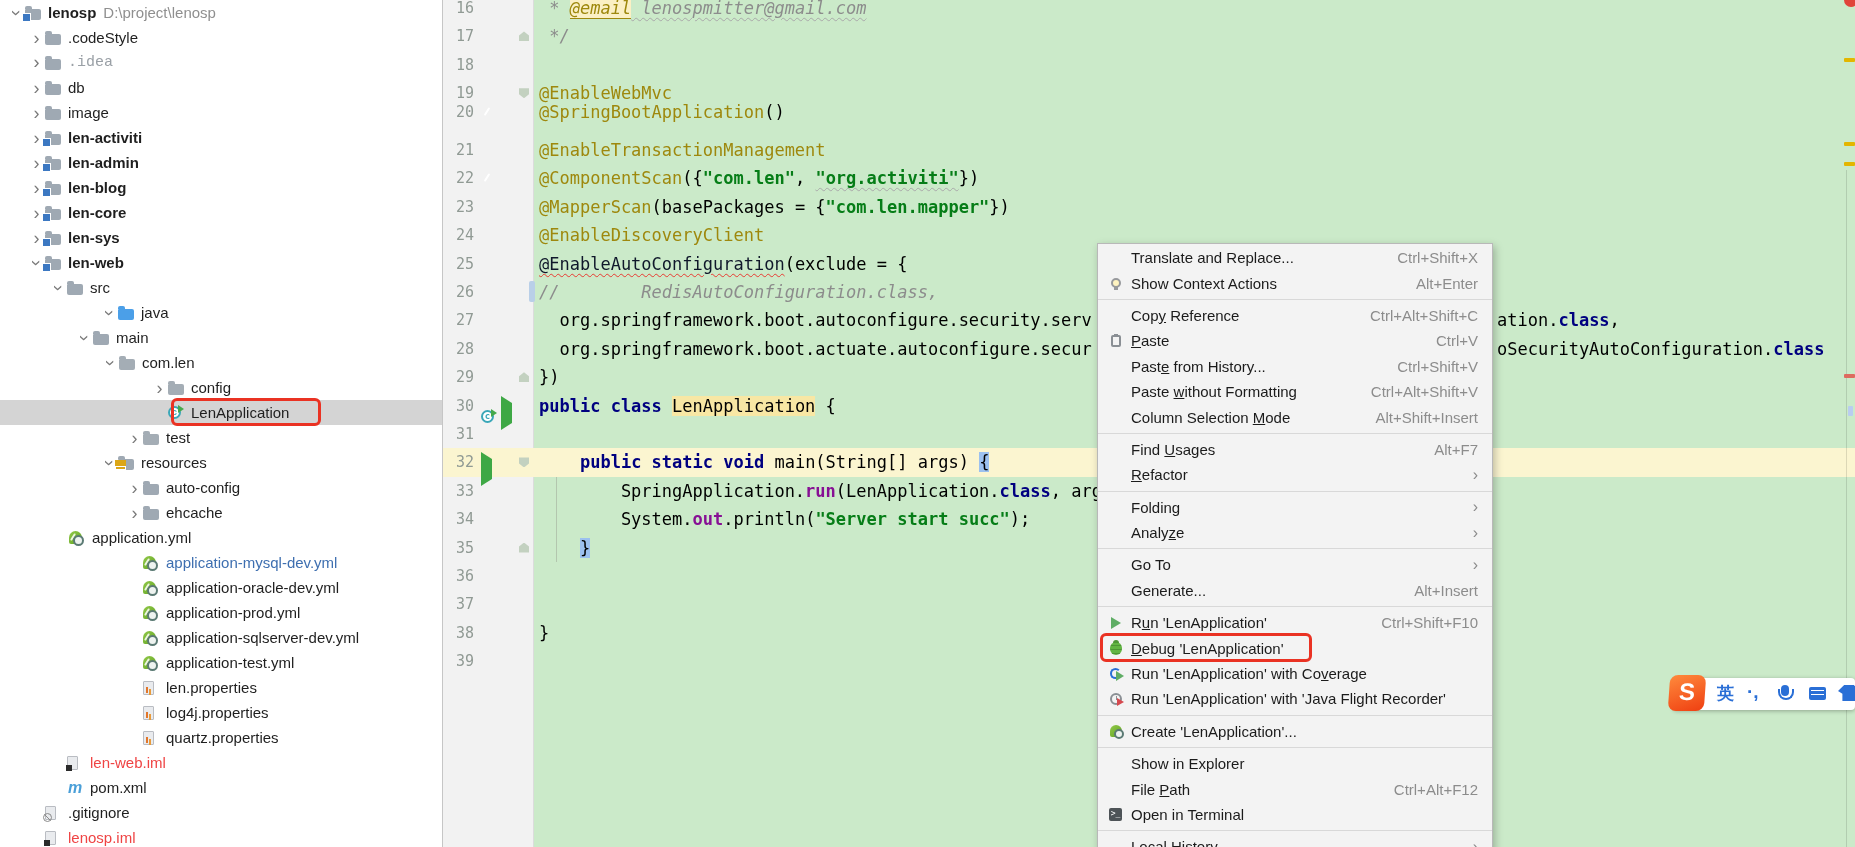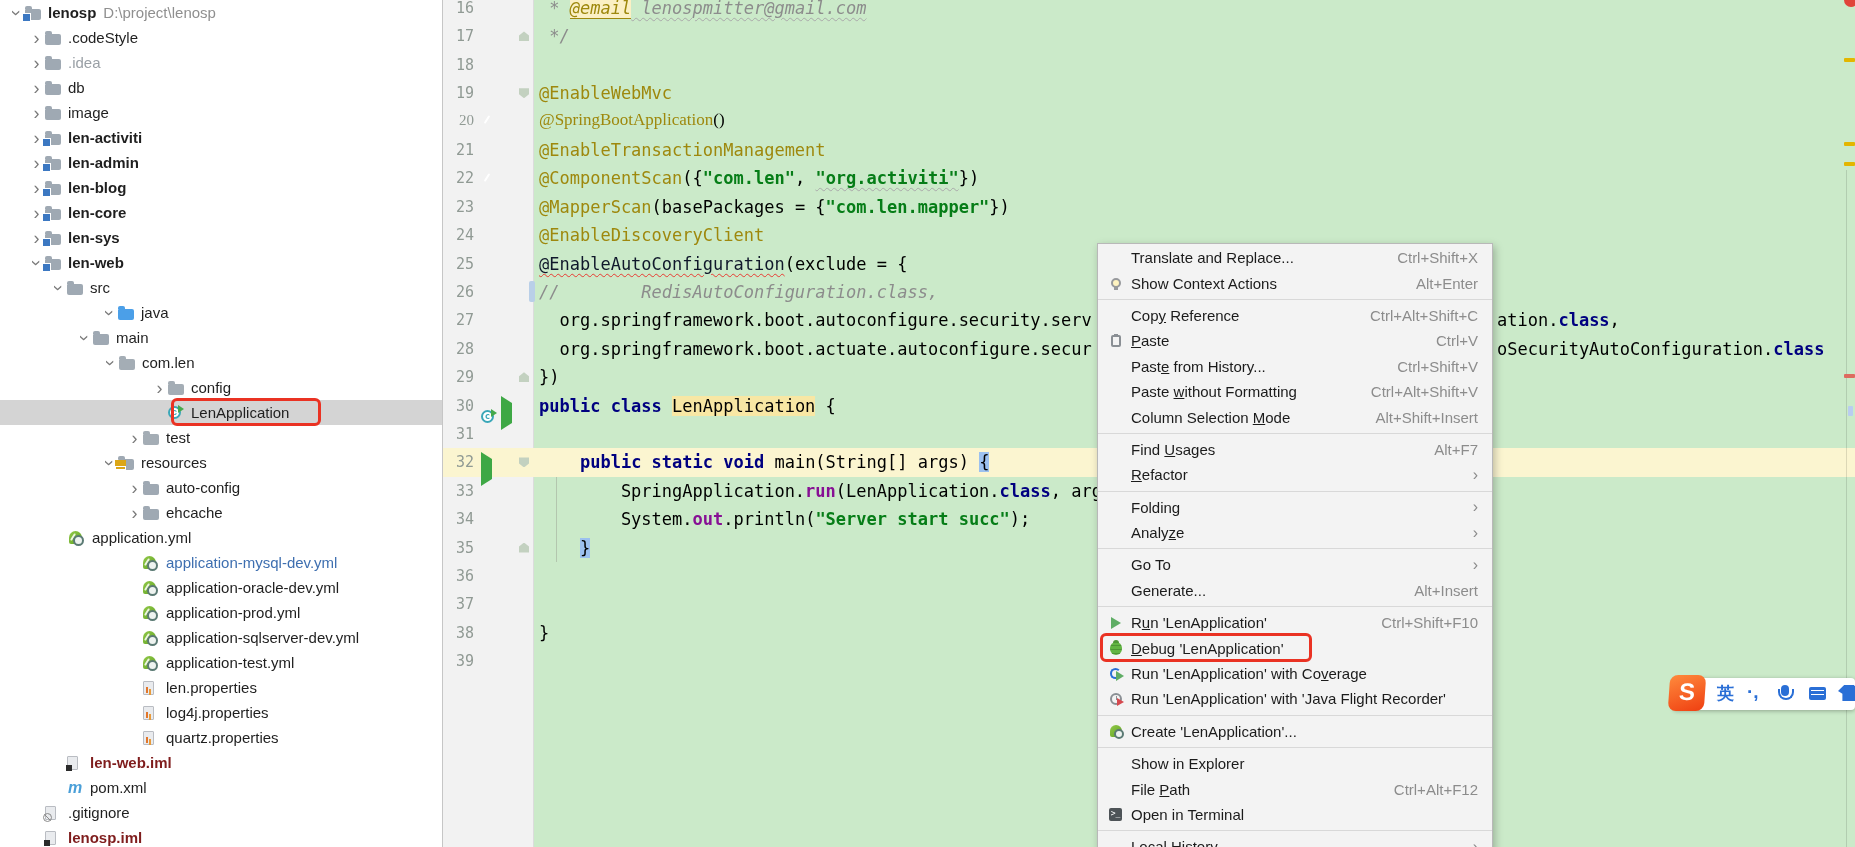--- a/index.html
+++ b/index.html
@@ -16,21 +16,21 @@
   .tr-arrow { display:inline-block; width:17px; height:20px; flex:0 0 17px;
               color:#7a7a7a; font-size:18px; line-height:20px; text-align:center; }
   .tr-arrow.exp::before { content:"›"; display:inline-block; transform:rotate(90deg); }
   .tr-arrow.col::before { content:"›"; display:inline-block; }
   .tr-icon { display:inline-flex; width:22px; flex:0 0 22px; justify-content:flex-start;
              align-items:center; position:relative; height:20px; }
   .tr-label { padding-left:1px; }
   .bold .tr-label { font-weight:bold; }
   .dim .tr-label { color:#9aa0a6; }
   .blue .tr-label { color:#3e6fb0; }
-  .olive .tr-label { color:#7f1d1d;font-weight:bold; }
+  .olive .tr-label { color:#ef4444; }
   .tr-path { color:#8f8f8f; margin-left:7px; }
   .boxwrap { display:inline-flex; align-items:center; position:relative; }
 
   
   .ti { position:relative; display:inline-block; }
   .ti-folder { width:16px; height:11px; background:#9fa9b3; border-radius:1px 2px 2px 2px; margin-top:3px;}
   .ti-folder::before { content:""; position:absolute; left:0; top:-3px; width:7px; height:3px;
                        background:#9fa9b3; border-radius:2px 2px 0 0; }
   .ti-java { background:#4b9fe8; } .ti-java::before { background:#4b9fe8; }
   .ti-pkg  { background:#a4adb5; } .ti-pkg::before { background:#a4adb5; }
@@ -191,21 +191,21 @@
         </div>
         <div class="tree-row" style="padding-left: 28px;">
           <span class="tr-arrow col"></span>
           <span class="boxwrap">
             <span class="tr-icon">
               <span class="ti ti-folder"></span>
             </span>
             <span class="tr-label">.codeStyle</span>
           </span>
         </div>
-        <div class="tree-row dim" style="padding-left: 28px;">
+        <div class="tree-row dim" style="padding-left: 28px; font-family: Liberation Mono, monospace;">
           <span class="tr-arrow col"></span>
           <span class="boxwrap">
             <span class="tr-icon">
               <span class="ti ti-folder"></span>
             </span>
             <span class="tr-label">.idea</span>
           </span>
         </div>
         <div class="tree-row" style="padding-left: 28px;">
           <span class="tr-arrow col"></span>
@@ -491,21 +491,21 @@
   </aside>
 
   <main id="editor">
     <div id="gutter-col"></div>
     <div id="indent-guide"></div>
     <div id="lines">
         <div class="crow" style="top: -6px;"><span class="lnum">16</span><span class="codeseg"><span class="seg-cmt"> * </span><span class="seg-email">@email</span><span class="seg-cmtwave"> lenospmitter@gmail.com</span></span></div>
         <div class="crow" style="top: 22.4px;"><span class="lnum">17</span><span class="gfold up"></span><span class="codeseg"><span class="seg-cmt"> */</span></span></div>
         <div class="crow" style="top: 50.8px;"><span class="lnum">18</span><span class="codeseg"></span></div>
         <div class="crow" style="top: 79.2px;"><span class="lnum">19</span><span class="gfold down"></span><span class="codeseg"><span class="seg-ann">@EnableWebMvc</span></span></div>
-        <div class="crow" style="top: 106px; font-family: Liberation Serif, serif;"><span class="lnum">20</span><span class="gi"><span class="g-spring"></span></span><span class="codeseg"><span class="seg-ann">@SpringBootApplication</span><span class="seg-plain">()</span></span></div>
+        <div class="crow" style="top: 98px;"><span class="lnum">20</span><span class="gi"><span class="g-spring"></span></span><span class="codeseg"><span class="seg-ann">@SpringBootApplication</span><span class="seg-plain">()</span></span></div>
         <div class="crow" style="top: 136px;"><span class="lnum">21</span><span class="codeseg"><span class="seg-ann">@EnableTransactionManagement</span></span></div>
         <div class="crow" style="top: 164.4px;"><span class="lnum">22</span><span class="gi"><span class="g-spring"></span></span><span class="codeseg"><span class="seg-ann">@ComponentScan</span><span class="seg-plain">({</span><span class="seg-str">"com.len"</span><span class="seg-plain">, </span><span class="seg-strwave">"org.activiti"</span><span class="seg-plain">})</span></span></div>
         <div class="crow" style="top: 192.8px;"><span class="lnum">23</span><span class="codeseg"><span class="seg-ann">@MapperScan</span><span class="seg-plain">(basePackages = {</span><span class="seg-str">"com.len.mapper"</span><span class="seg-plain">})</span></span></div>
         <div class="crow" style="top: 221.2px;"><span class="lnum">24</span><span class="codeseg"><span class="seg-ann">@EnableDiscoveryClient</span></span></div>
         <div class="crow" style="top: 249.6px;"><span class="lnum">25</span><span class="codeseg"><span class="seg-annerr">@EnableAutoConfiguration</span><span class="seg-plain">(exclude = {</span></span></div>
         <div class="crow" style="top: 278px;"><span class="lnum">26</span><span class="gchange"></span><span class="codeseg"><span class="seg-cmt">//        RedisAutoConfiguration.class,</span></span></div>
         <div class="crow" style="top: 306.4px;"><span class="lnum">27</span><span class="codeseg"><span class="seg-plain">  org.springframework.boot.autoconfigure.security.serv</span></span><span class="coderight"><span class="seg-plain">ation.</span><span class="seg-kw">class</span><span class="seg-plain">,</span></span></div>
         <div class="crow" style="top: 334.8px;"><span class="lnum">28</span><span class="codeseg"><span class="seg-plain">  org.springframework.boot.actuate.autoconfigure.secur</span></span><span class="coderight"><span class="seg-plain">oSecurityAutoConfiguration.</span><span class="seg-kw">class</span></span></div>
         <div class="crow" style="top: 363.2px;"><span class="lnum">29</span><span class="gfold up"></span><span class="codeseg"><span class="seg-plain">})</span></span></div>
         <div class="crow" style="top: 391.6px;"><span class="lnum">30</span><span class="gi"><span class="ti ti-boot"></span></span><span class="gi2"><span class="g-run"></span></span><span class="codeseg"><span class="seg-kw">public class </span><span class="seg-hl">LenApplication</span><span class="seg-plain"> {</span></span></div>

